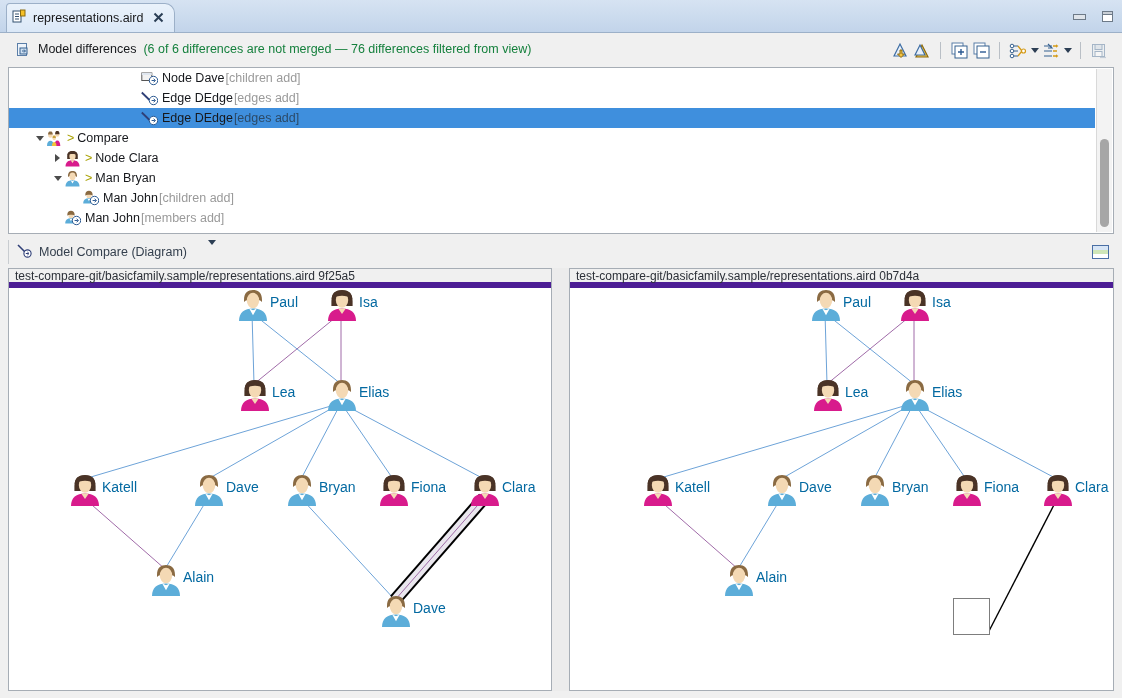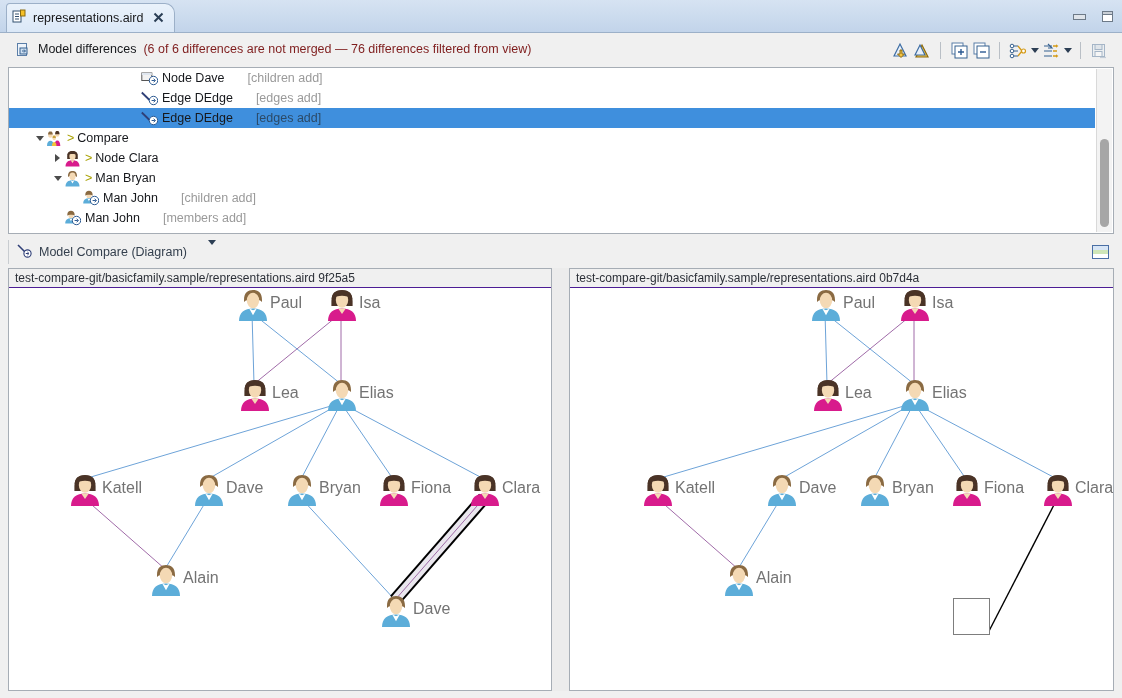--- a/index.html
+++ b/index.html
@@ -28,21 +28,21 @@
   .wb-max::after{content:"";position:absolute;left:1px;top:0;width:11px;height:11px;
     border:1px solid #6d7a88;background:#fff;box-sizing:border-box;}
   .wb-max::before{content:"";position:absolute;left:1px;top:0;width:11px;height:4px;
     background:#c9cfd6;border:1px solid #6d7a88;box-sizing:border-box;z-index:1;}
 
   
   .diffbar{position:absolute;left:8px;top:36px;width:1106px;height:29px;
     background:#f0f0f0;display:flex;align-items:center;}
   .diffbar-left{display:flex;align-items:flex-start;gap:7px;padding-left:8px;flex:1;}
   .diff-label{font-size:12.5px;color:#16181c;}
-  .diff-sub{font-size:12.5px;color:#7f1d1d;}
+  .diff-sub{font-size:12.5px;color:#15803d;}
   .tb-group{display:flex;align-items:center;height:29px;}
   .tb-sep{width:1px;height:17px;background:#b9bfc6;margin:0 7px;}
   .tb-btn{width:22px;height:22px;display:flex;align-items:center;justify-content:center;}
   .tb-arrow{width:11px;height:22px;display:flex;align-items:center;justify-content:center;}
   .caret{width:0;height:0;border-left:4.5px solid transparent;border-right:4.5px solid transparent;
     border-top:5px solid #2c3e54;}
 
   
   .treepanel{position:absolute;left:8px;top:67px;width:1106px;height:167px;
     background:#ffffff;border:1px solid #a6adb5;box-sizing:border-box;overflow:hidden;}
@@ -50,48 +50,48 @@
   .trow{height:20px;display:flex;align-items:center;white-space:nowrap;}
   .trow.sel{background:#3f8fdd;}
   .twist{width:13px;height:20px;display:flex;align-items:center;justify-content:center;flex:none;}
   .tw-down{width:0;height:0;border-left:4.5px solid transparent;border-right:4.5px solid transparent;
     border-top:5px solid #4b4b4b;}
   .tw-right{width:0;height:0;border-top:4.5px solid transparent;border-bottom:4.5px solid transparent;
     border-left:5px solid #4b4b4b;}
   .ticon{width:17px;height:17px;flex:none;margin-right:4px;position:relative;}
   .tlabel{font-size:12.5px;color:#16181c;}
   .tgt{font-size:12.5px;color:#a8a000;margin-right:3px;}
-  .tattr{font-size:12.5px;color:#9a9a9a;margin-left:23px;}
+  .tattr{font-size:12.5px;color:#9a9a9a;margin-left:1px;}
   .trow.sel .tattr{color:#2b4a68;}
   .trow.sel .tlabel{color:#16181c;}
   .vscroll{position:absolute;right:1px;top:1px;width:15px;bottom:1px;background:#f3f3f3;
      border-left:1px solid #d9d9d9;}
   .vthumb{position:absolute;left:3px;width:9px;border-radius:5px;background:#a6a6a6;}
 
   
   .cmpbar{position:absolute;left:8px;top:240px;width:1106px;height:24px;
     background:#f0f0f0;display:flex;align-items:center;border-left:1px solid #c8ccd0;}
   .cmpbar-left{display:flex;align-items:center;gap:7px;padding-left:8px;flex:1;}
   .cmp-label{font-size:12.5px;color:#35404e;}
   .cmp-maxicon{width:17px;height:14px;margin-right:6px;border:1px solid #4a6fa5;
     background:linear-gradient(#d8e6f6 0 36%,#cfe6b8 36% 70%,#ffffff 70%);box-sizing:border-box;}
 
   .panes{position:absolute;left:8px;top:268px;width:1106px;height:423px;display:flex;}
   .pane{position:relative;background:#ffffff;border:1px solid #a6adb5;box-sizing:border-box;}
   .pane-l{width:544px;}
   .sash{width:17px;background:#ececec;}
   .pane-r{width:545px;}
-  .pathbar{height:19px;background:#f0f0f0;border-bottom:1px solid #4c1d95;
+  .pathbar{height:19px;background:#f0f0f0;border-bottom:6px solid #4c1d95;
      display:flex;align-items:center;padding-left:6px;box-sizing:border-box;}
   .pathbar span{font-size:12px;color:#2c3038;}
   .canvas{position:absolute;left:0;right:0;top:19px;bottom:0;background:#ffffff;overflow:hidden;}
 
   
   .node{position:absolute;width:32px;height:34px;}
-  .node .nm{position:absolute;left:34px;top:6px;font-size:16px;color:#737373;white-space:nowrap;text-align:center;}
+  .node .nm{position:absolute;left:34px;top:6px;font-size:14px;color:#0369a1;white-space:nowrap;text-align:center;}
   .emptybox{position:absolute;width:35px;height:35px;border:1px solid #7d7d7d;background:#fff;}
   svg.edges{position:absolute;left:0;top:0;width:100%;height:100%;overflow:visible;}
 </style>
 </head>
 <body>
 
 <div id="app">
 
   <div class="tabbar">
     <div class="tab">

